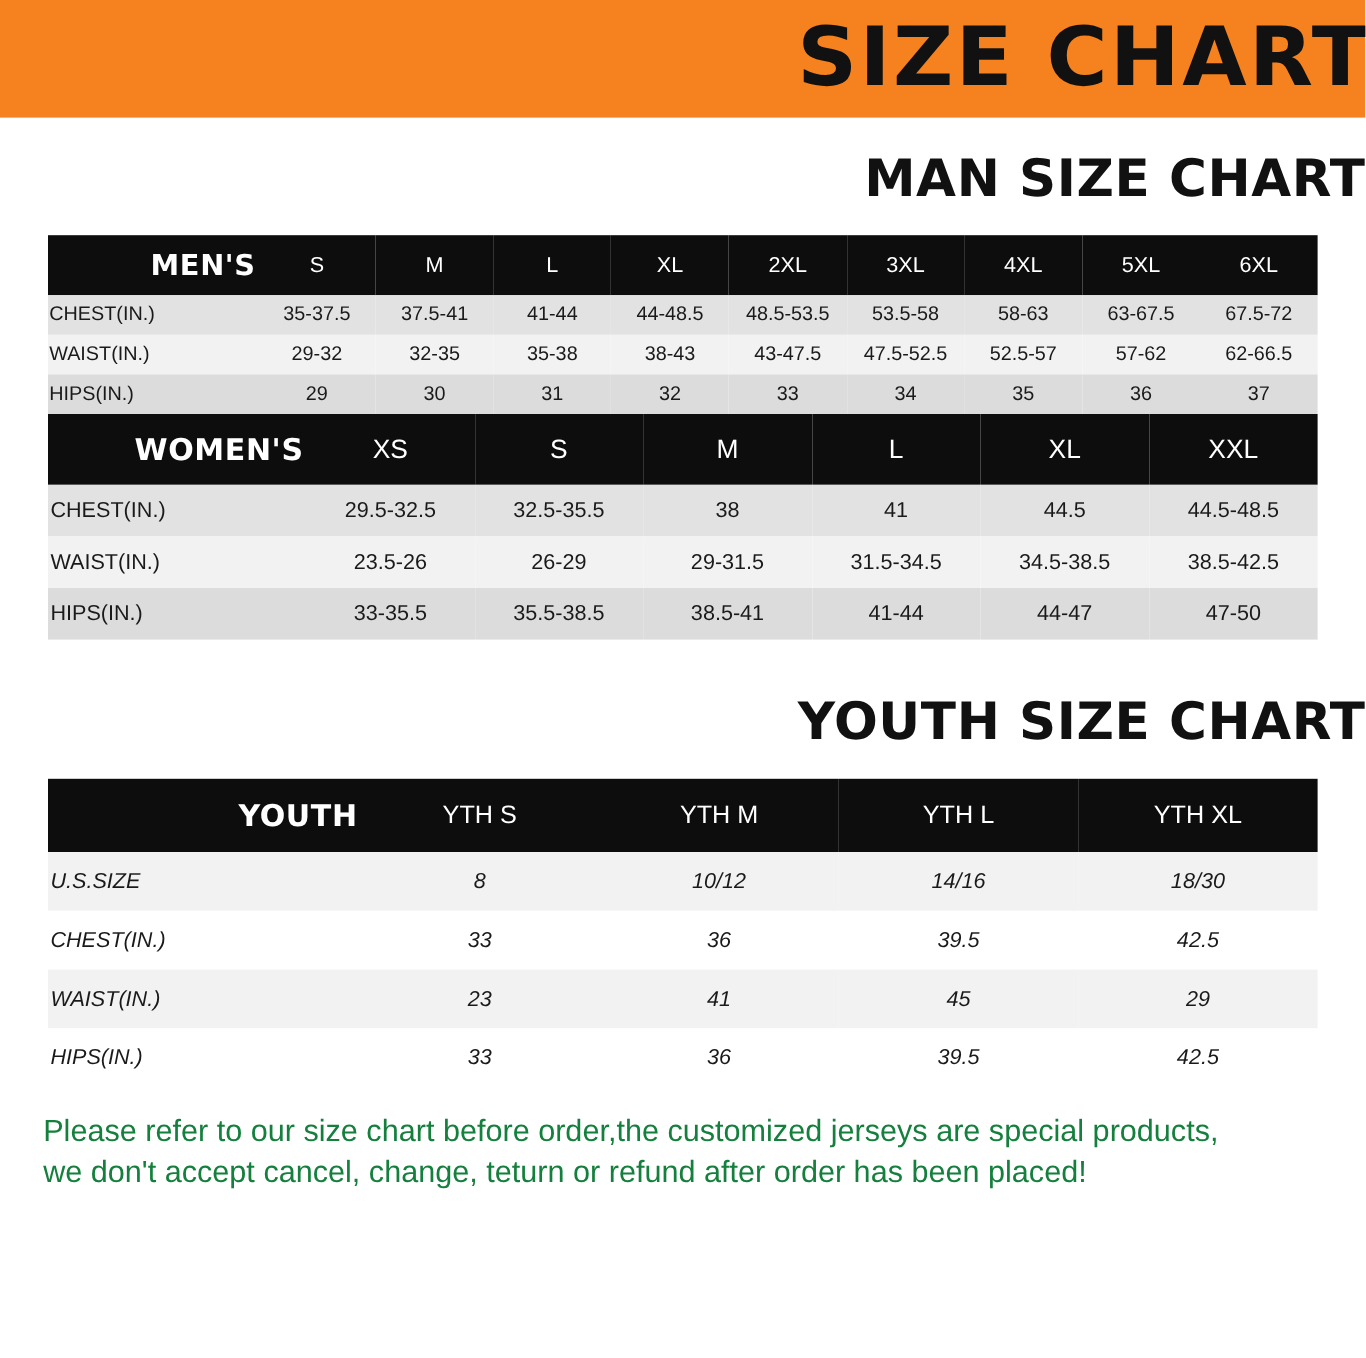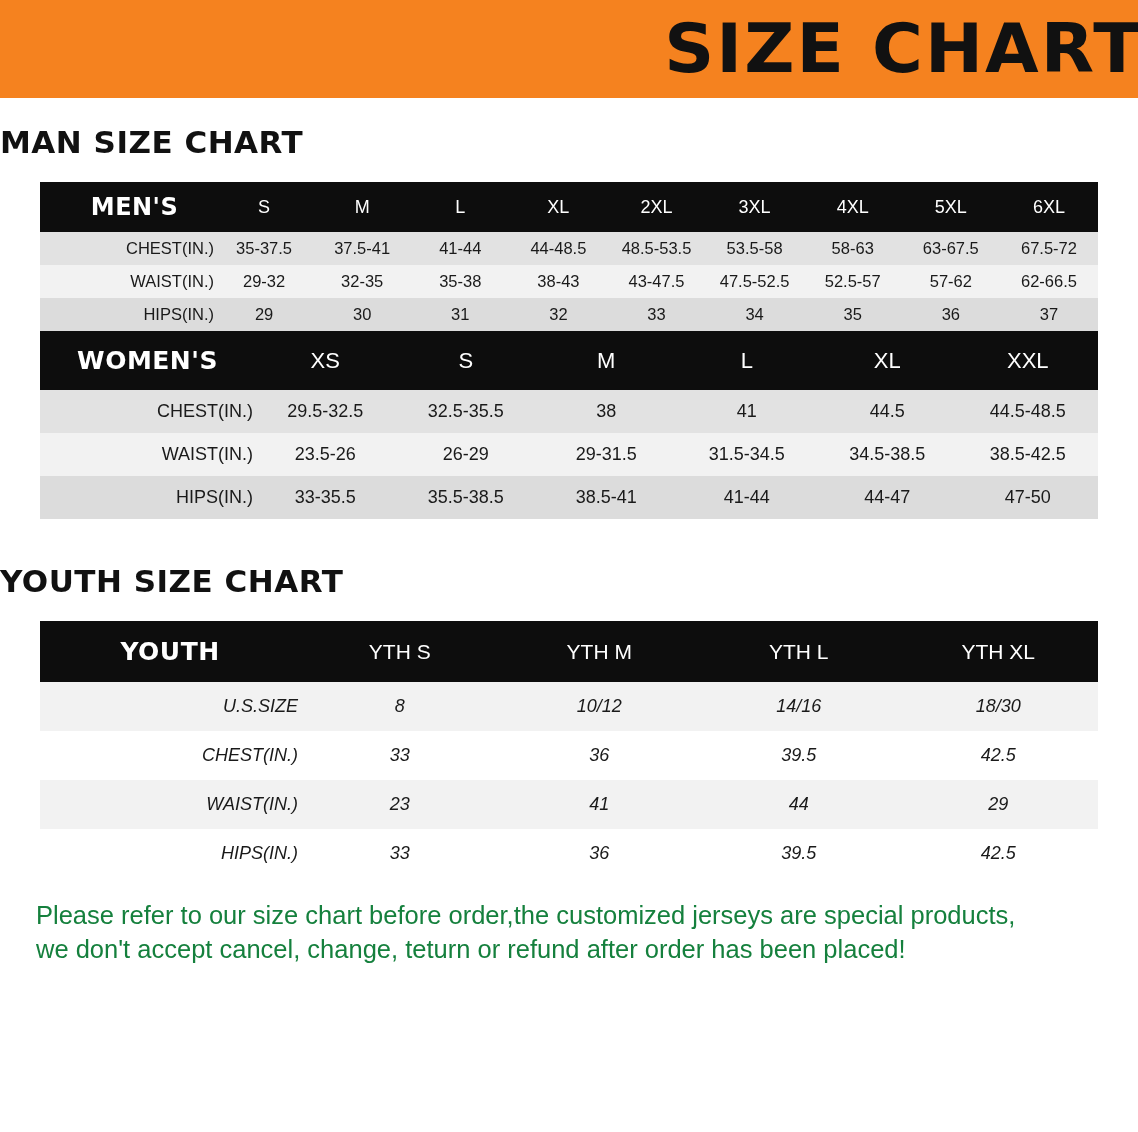--- a/index.html
+++ b/index.html
@@ -29,24 +29,24 @@
     font-family: "DejaVu Sans", sans-serif;
     font-weight: bold;
     font-size: 68px;
     letter-spacing: 2px;
     color: #111111;
     line-height: 1;
     transform: scaleX(1.02);
   }
   
   .section-heading {
-    text-align: left;
+    text-align: right;
     font-family: "DejaVu Sans", sans-serif;
     font-weight: bold;
-    font-size: 31px;
+    font-size: 43px;
     color: #111111;
     letter-spacing: 0.5px;
   }
   #man-heading   { margin-top: 26px; margin-bottom: 22px; }
   #women-heading { margin-top: 38px; margin-bottom: 22px; }
   #youth-heading { margin-top: 44px; margin-bottom: 22px; }
 
   
   .table-wrap {
     margin: 0 40px;
@@ -69,50 +69,50 @@
   table.size-table thead th {
     color: #ffffff;
     font-size: 19px;
     font-weight: normal;
     padding: 11px 2px;
   }
   table.size-table thead th.label-col {
     font-family: "DejaVu Sans", sans-serif;
     font-weight: bold;
     font-size: 24px;
-    text-align: center;
+    text-align: right;
     padding-left: 16px;
     letter-spacing: 0.5px;
   }
   
   table.size-table tbody td {
     font-size: 17px;
     padding: 8px 2px;
   }
   table.size-table tbody td.label-col {
-    text-align: right;
+    text-align: left;
     font-size: 17px;
   }
   table.size-table tbody tr.shade-a { background: #e2e2e2; }
   table.size-table tbody tr.shade-b { background: #f2f2f2; }
   table.size-table tbody tr.shade-c { background: #dcdcdc; }
   table.size-table tbody tr.plain  { background: #ffffff; }
 
   
   #men-table thead th { font-size: 18px; }
   #men-table thead th.label-col { font-size: 24px; }
   #men-table tbody td { font-size: 16.5px; padding: 7px 1px; }
 
   
   #women-table thead th { font-size: 22px; padding: 15px 2px; }
   #women-table thead th.label-col { font-size: 25px; }
   #women-table tbody td { font-size: 18px; padding: 11px 2px; }
 
   
-  #youth-table thead th { font-size: 21px; padding: 16px 20px; }
+  #youth-table thead th { font-size: 21px; padding: 16px 2px; }
   #youth-table thead th.label-col { font-size: 25px; }
   #youth-table tbody td { font-size: 18px; padding: 14px 2px; font-style: italic; }
   #youth-table tbody tr.plain td { border: none; }
 
   
   .note {
     margin: 20px 36px 0 36px;
     color: #15803d;
     font-family: "Liberation Sans", sans-serif;
     font-size: 25.5px;
@@ -257,21 +257,21 @@
           <td class="label-col">CHEST(IN.)</td>
           <td>33</td>
           <td>36</td>
           <td>39.5</td>
           <td>42.5</td>
         </tr>
         <tr class="shade-b">
           <td class="label-col">WAIST(IN.)</td>
           <td>23</td>
           <td>41</td>
-          <td>44</td>
+          <td>45</td>
           <td>29</td>
         </tr>
         <tr class="plain">
           <td class="label-col">HIPS(IN.)</td>
           <td>33</td>
           <td>36</td>
           <td>39.5</td>
           <td>42.5</td>
         </tr>
       </tbody>

